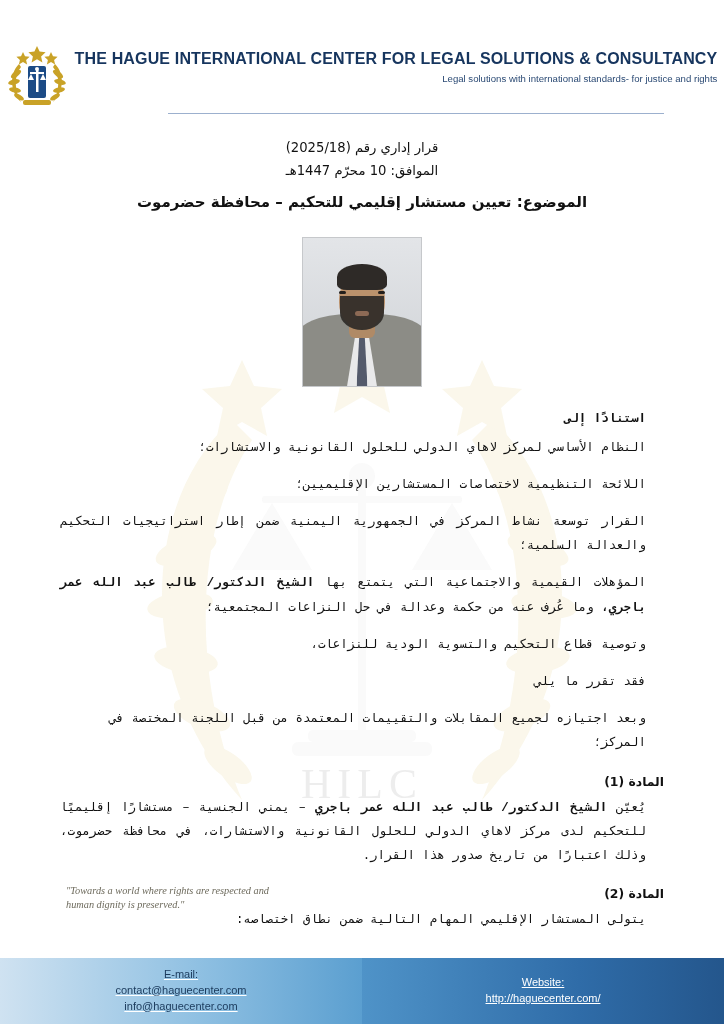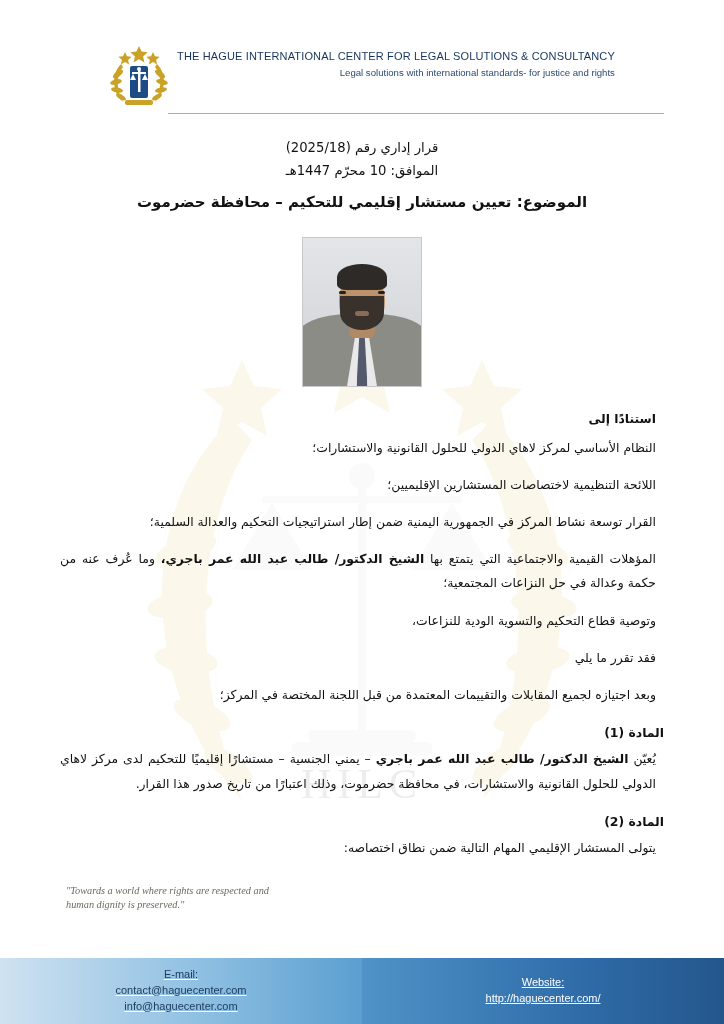--- a/index.html
+++ b/index.html
@@ -52,22 +52,22 @@
     direction: ltr;
   }
   .logo-mark {
     width: 60px; height: 64px;
     position: relative;
     flex: 0 0 auto;
     margin-right: 8px;
   }
   .org-block { padding-top: 6px; }
   .org-name {
-    font-size: 11px;
-    font-weight: normal;
+    font-size: 16px;
+    font-weight: bold;
     color: #16355e;
     letter-spacing: 0.15px;
     font-family: "Liberation Sans", sans-serif;
     white-space: nowrap;
   }
   .org-tag {
     margin-top: 5px;
     font-size: 9.6px;
     color: #2b4a74;
     text-align: right;
@@ -169,21 +169,21 @@
   .body {
     position: relative;
     z-index: 3;
     margin: 20px 0 0 0;
     padding: 0 60px;
     color: #111;
     font-size: 12.4px;
     line-height: 1.95;
     text-align: right;
   }
-  .body p { margin: 0 8px 13px 0; }
+  .body p { margin: 0 18px 13px 0; font-family: Liberation Mono, monospace; }
   .lead { font-weight: bold; margin-bottom: 4px !important; }
   .b { font-weight: bold; }
   .art-head {
     font-weight: bold;
     margin: 14px 0 2px 0;
   }
   .justified { text-align: justify; text-align-last: right; }
 
   
   .quote {

